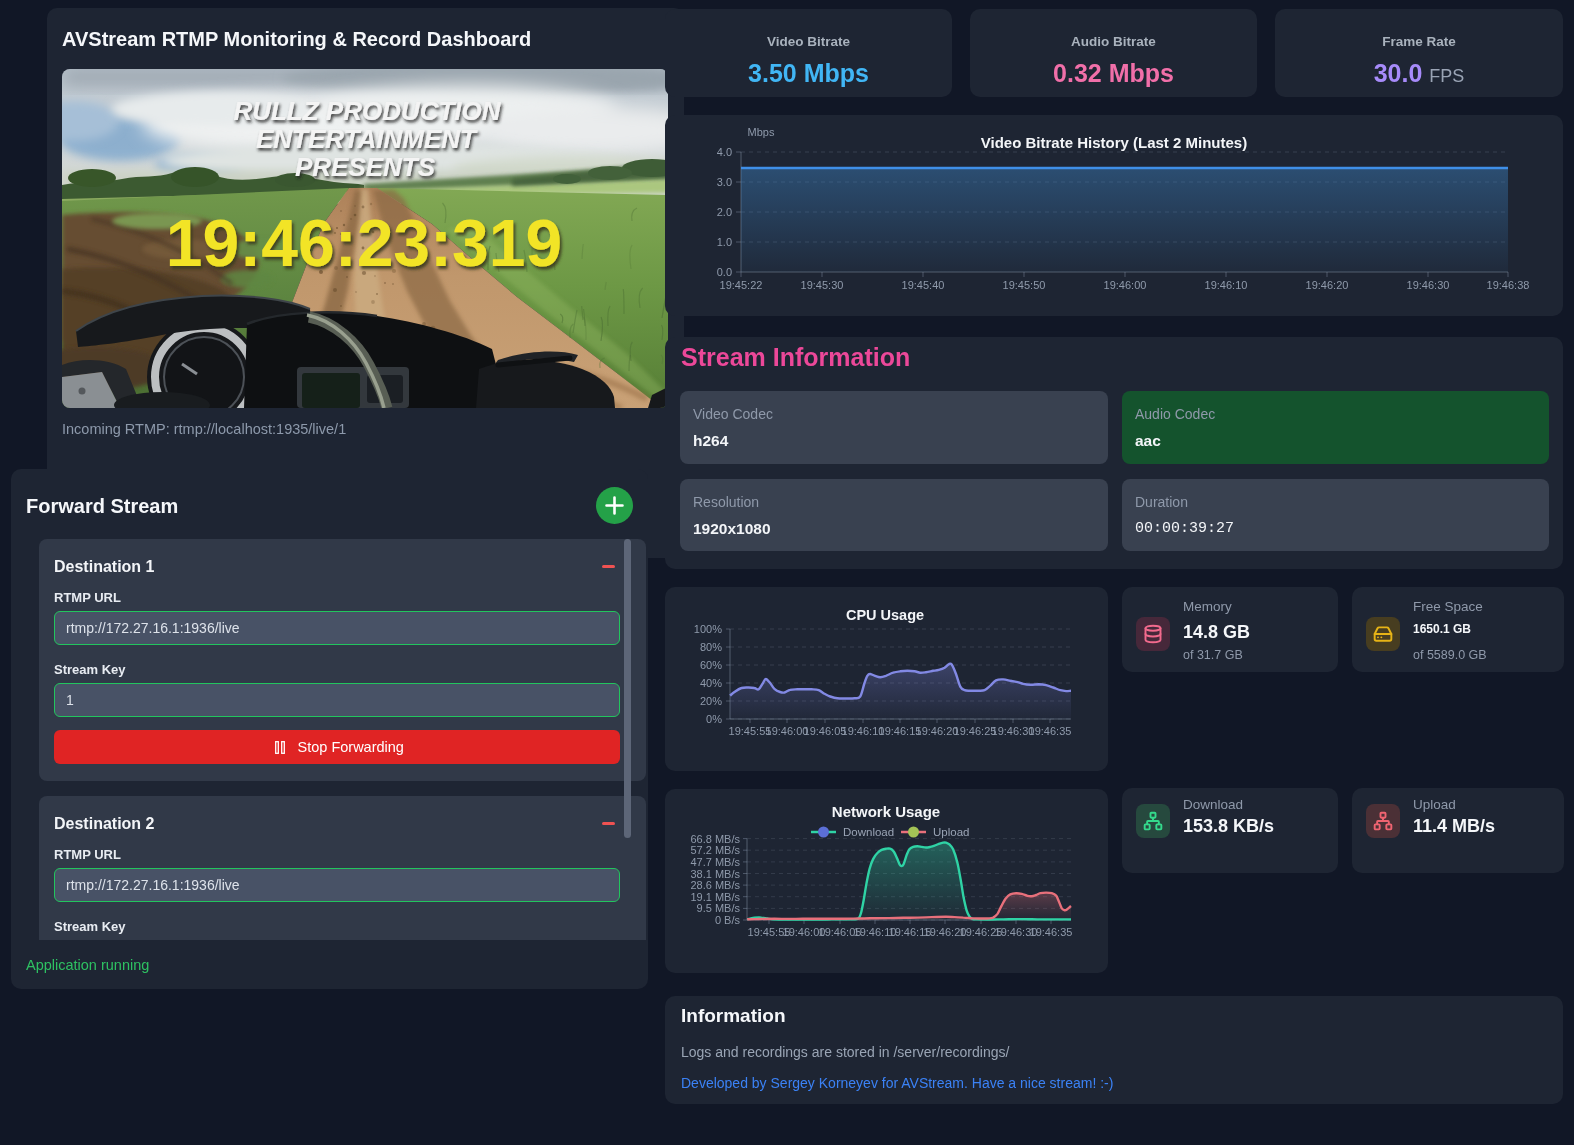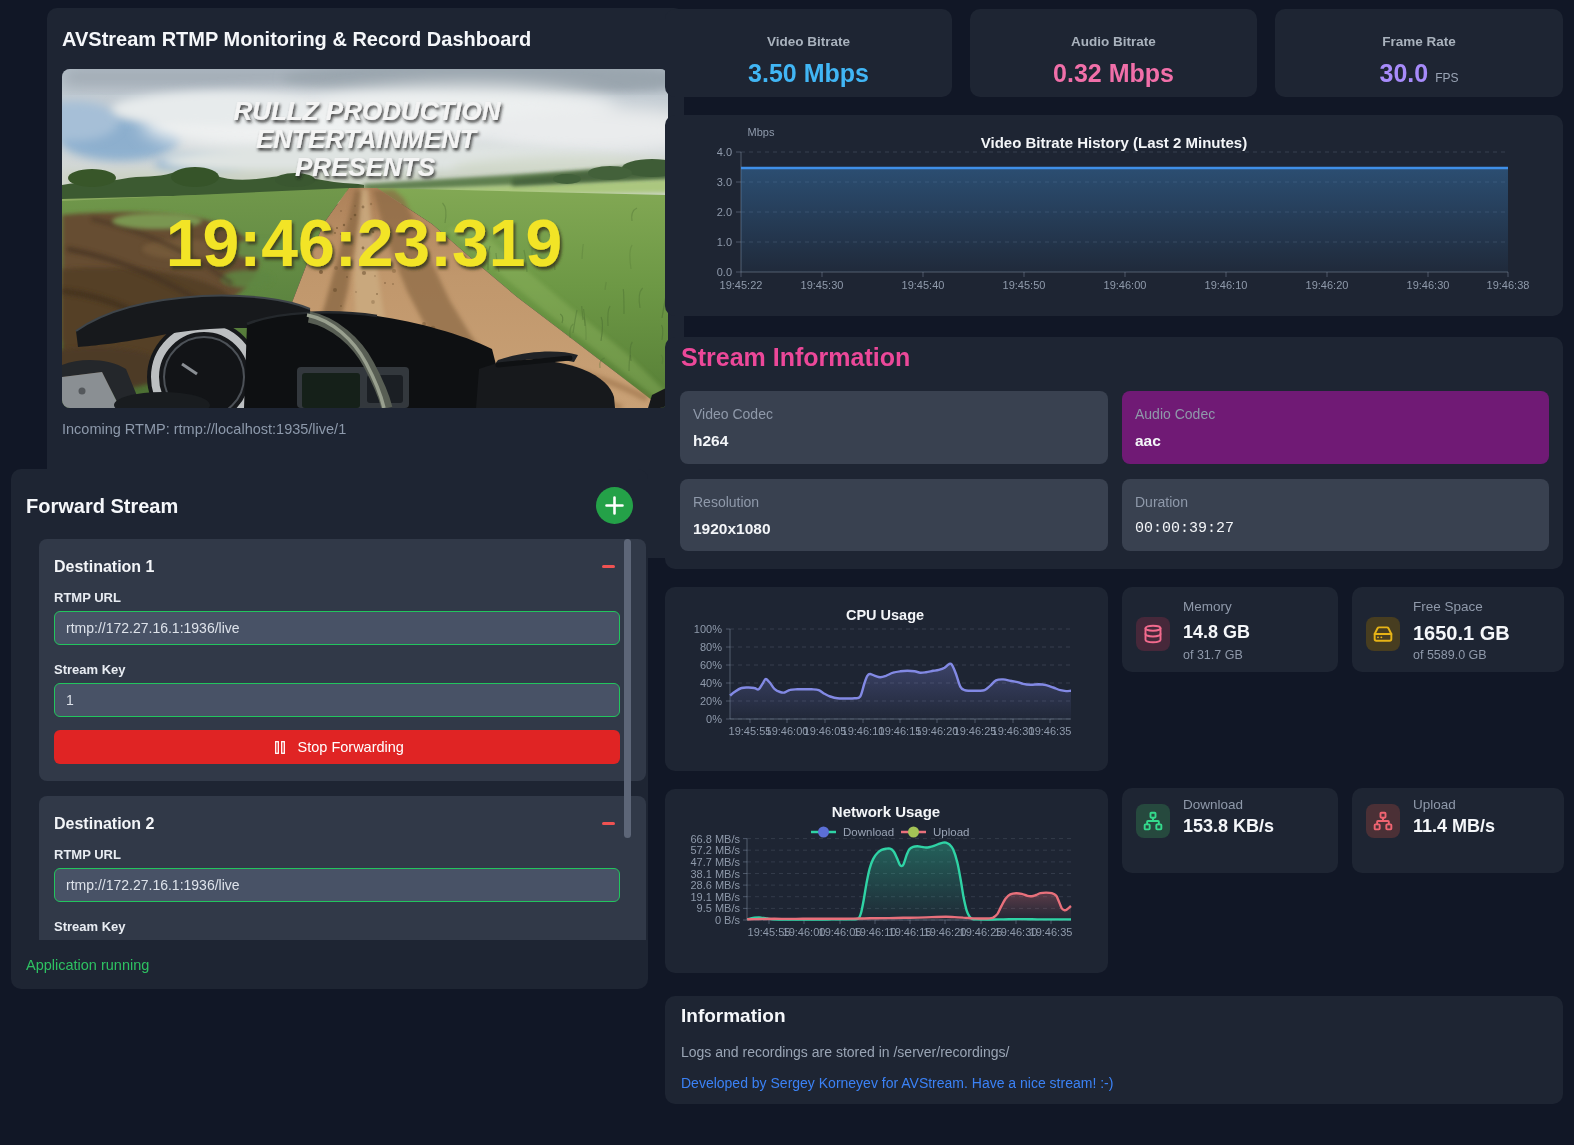--- a/index.html
+++ b/index.html
@@ -238,21 +238,21 @@
 <div class="panel" style="left:665px; top:9px; width:287px; height:88px;">
   <div class="abs statlabel" style="left:0; top:25px; width:100%;">Video Bitrate</div>
   <div class="abs statval" style="left:0; top:50px; width:100%; color:#41b6f5;">3.50 Mbps</div>
 </div>
 <div class="panel" style="left:970px; top:9px; width:287px; height:88px;">
   <div class="abs statlabel" style="left:0; top:25px; width:100%;">Audio Bitrate</div>
   <div class="abs statval" style="left:0; top:50px; width:100%; color:#f16fa9;">0.32 Mbps</div>
 </div>
 <div class="panel" style="left:1275px; top:9px; width:288px; height:88px;">
   <div class="abs statlabel" style="left:0; top:25px; width:100%;">Frame Rate</div>
-  <div class="abs statval" style="left:0; top:50px; width:100%; color:#a78bfa;">30.0 <span style="font-size:12px; font-weight:normal; color:#9aa4b5;">FPS</span></div>
+  <div class="abs statval" style="left:0; top:50px; width:100%; color:#a78bfa;">30.0 <span style="font-size:18px; font-weight:normal; color:#9aa4b5;">FPS</span></div>
 </div>
 <div class="panel" style="left:665px; top:115px; width:898px; height:201px;">
     <svg class="abs" style="left:0;top:0;" width="898" height="201" viewBox="0 0 898 201" xmlns="http://www.w3.org/2000/svg">
 <defs>
         <linearGradient id="bfill" x1="0" y1="0" x2="0" y2="1">
 <stop offset="0" stop-color="#3e86c8" stop-opacity="0.42"></stop>
           <stop offset="1" stop-color="#3e86c8" stop-opacity="0.05"></stop>
         </linearGradient>
       </defs>
 <text x="96" y="21" font-size="11" fill="#8f9aab" text-anchor="middle">Mbps</text>
@@ -294,21 +294,21 @@
 <rect x="76" y="53" width="767" height="104" fill="url(#bfill)"></rect>
 <line x1="76" y1="53" x2="843" y2="53" stroke="#3f8fe8" stroke-width="2.4"></line>
 </svg>
   </div>
 <div class="panel" style="left:665px; top:337px; width:898px; height:232px;">
   <div class="abs" style="left:16px; top:6px; font-size:25px; font-weight:bold; color:#ec4899;">Stream Information</div>
   <div class="abs" style="left:15px; top:54px; width:428px; height:73px; background:#394150; border-radius:8px;">
     <div class="abs icardlabel" style="left:13px; top:15px;">Video Codec</div>
     <div class="abs icardval" style="left:13px; top:41px;">h264</div>
   </div>
-  <div class="abs" style="left:457px; top:54px; width:427px; height:73px; background:#701a75; border-radius:8px;">
+  <div class="abs" style="left:457px; top:54px; width:427px; height:73px; background:#14532d; border-radius:8px;">
     <div class="abs icardlabel" style="left:13px; top:15px;">Audio Codec</div>
     <div class="abs icardval" style="left:13px; top:41px;">aac</div>
   </div>
   <div class="abs" style="left:15px; top:142px; width:428px; height:72px; background:#394150; border-radius:8px;">
     <div class="abs icardlabel" style="left:13px; top:15px;">Resolution</div>
     <div class="abs icardval" style="left:13px; top:41px;">1920x1080</div>
   </div>
   <div class="abs" style="left:457px; top:142px; width:427px; height:72px; background:#394150; border-radius:8px;">
     <div class="abs icardlabel" style="left:13px; top:15px;">Duration</div>
     <div class="abs icardval" style="left:13px; top:41px; font-family:'Liberation Mono',monospace; font-weight:normal; font-size:15px;">00:00:39:27</div>
@@ -449,21 +449,21 @@
 <div class="panel" style="left:1352px; top:587px; width:212px; height:85px;">
   <div class="abs" style="left:14px; top:30px; width:34px; height:34px; background:#473d20; border-radius:8px;">
       <svg width="20" height="20" viewBox="0 0 24 24" fill="none" stroke="#e7b416" stroke-width="2.3" stroke-linecap="round" stroke-linejoin="round" style="position:absolute;left:7px;top:7px;">
         <line x1="22" x2="2" y1="12" y2="12"></line>
         <path d="M5.45 5.11 2 12v6a2 2 0 0 0 2 2h16a2 2 0 0 0 2-2v-6l-3.45-6.89A2 2 0 0 0 16.76 4H7.24a2 2 0 0 0-1.79 1.11z"></path>
         <line x1="6" x2="6.01" y1="16" y2="16"></line>
         <line x1="10" x2="10.01" y1="16" y2="16"></line>
       </svg>
     </div>
   <div class="abs" style="left:61px; top:12px; font-size:13.5px; color:#8f99aa;">Free Space</div>
-  <div class="abs" style="left:61px; top:35px; font-size:20px; font-weight:bold; color:#f5f7fa;">1650.1 GB</div>
+  <div class="abs" style="left:61px; top:35px; font-size:12px; font-weight:bold; color:#f5f7fa;">1650.1 GB</div>
   <div class="abs" style="left:61px; top:61px; font-size:12.5px; color:#8f99aa;">of 5589.0 GB</div>
 </div>
 <div class="panel" style="left:1122px; top:788px; width:216px; height:85px;">
   <div class="abs" style="left:14px; top:16px; width:34px; height:34px; background:#26493e; border-radius:8px;">
       <svg width="20" height="20" viewBox="0 0 24 24" fill="none" stroke="#34d98c" stroke-width="2.3" stroke-linecap="round" stroke-linejoin="round" style="position:absolute;left:7px;top:7px;">
         <rect x="16" y="16" width="6" height="6" rx="1"></rect>
         <rect x="2" y="16" width="6" height="6" rx="1"></rect>
         <rect x="9" y="2" width="6" height="6" rx="1"></rect>
         <path d="M5 16v-3a1 1 0 0 1 1-1h12a1 1 0 0 1 1 1v3"></path>
         <path d="M12 12V8"></path>

